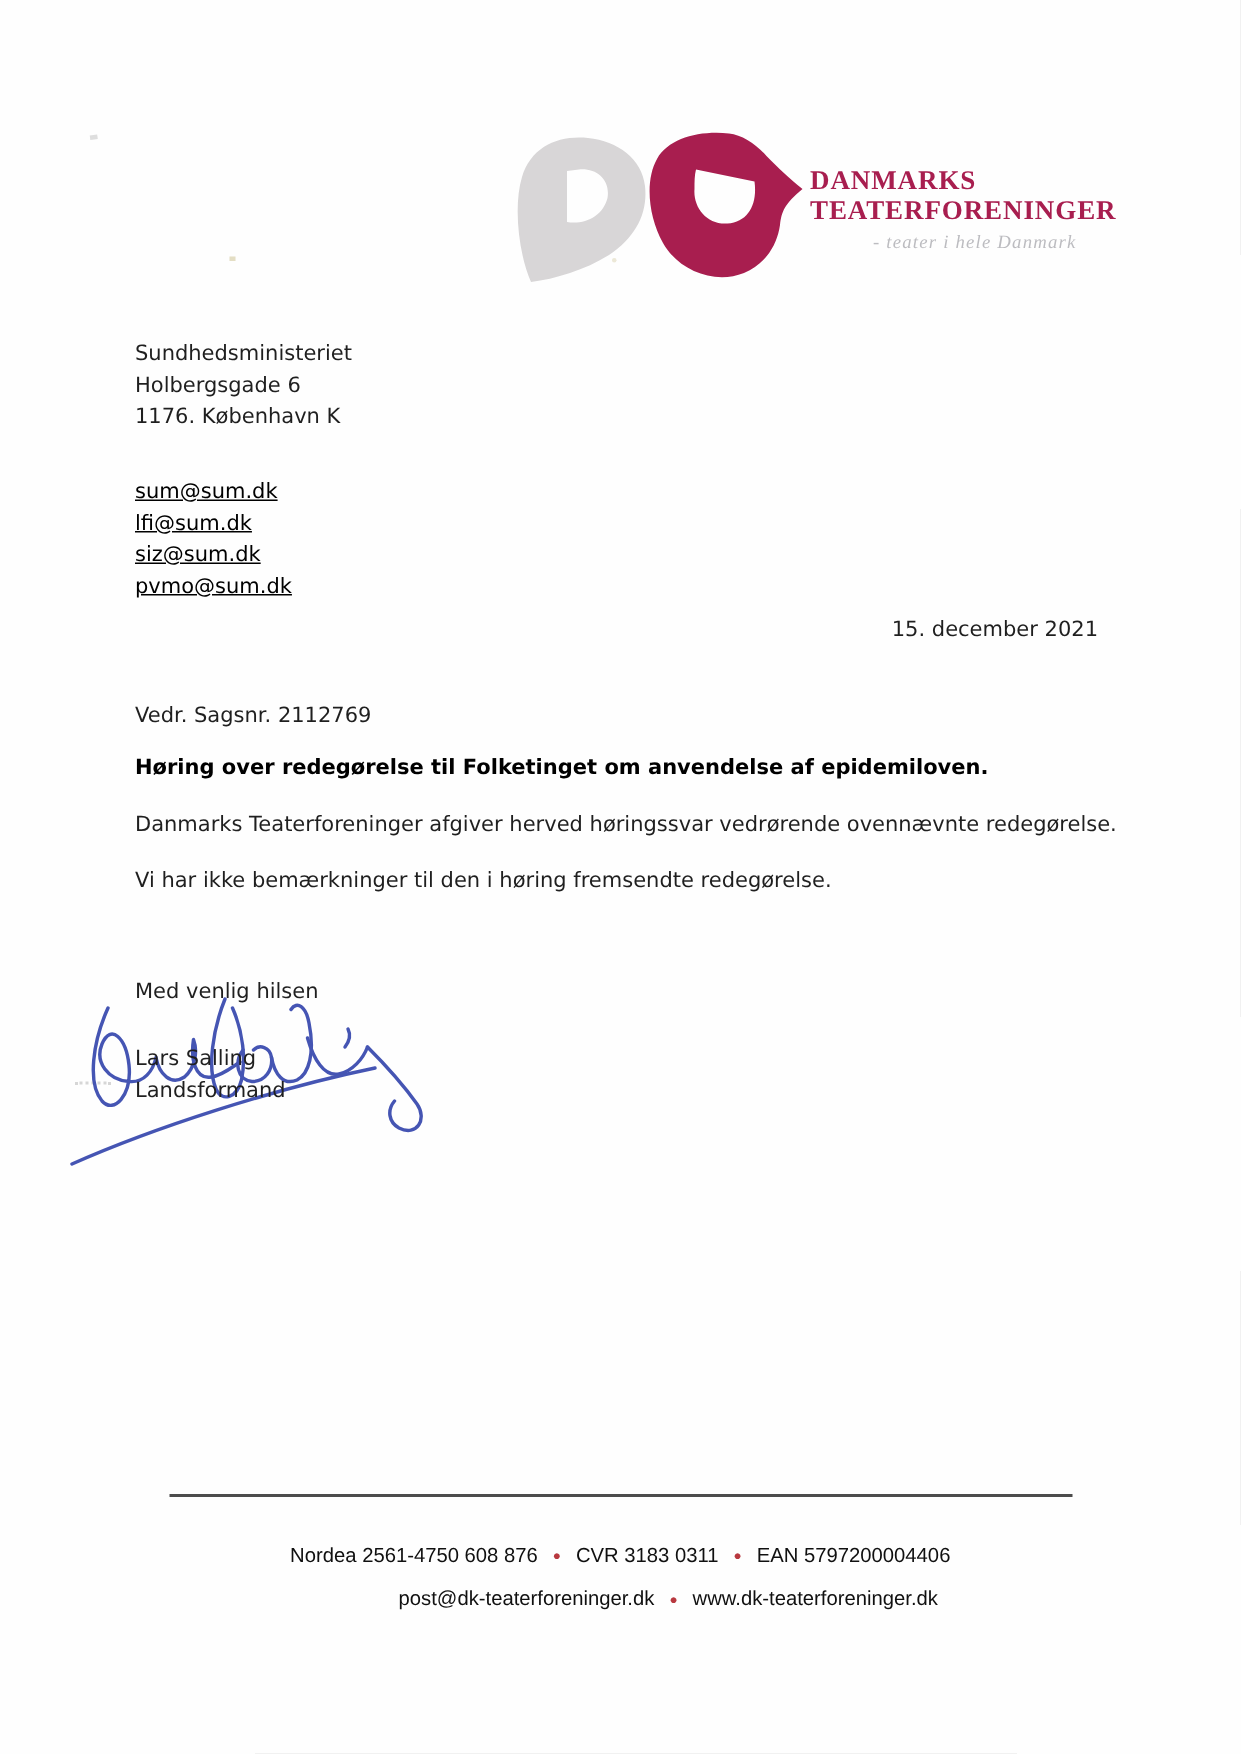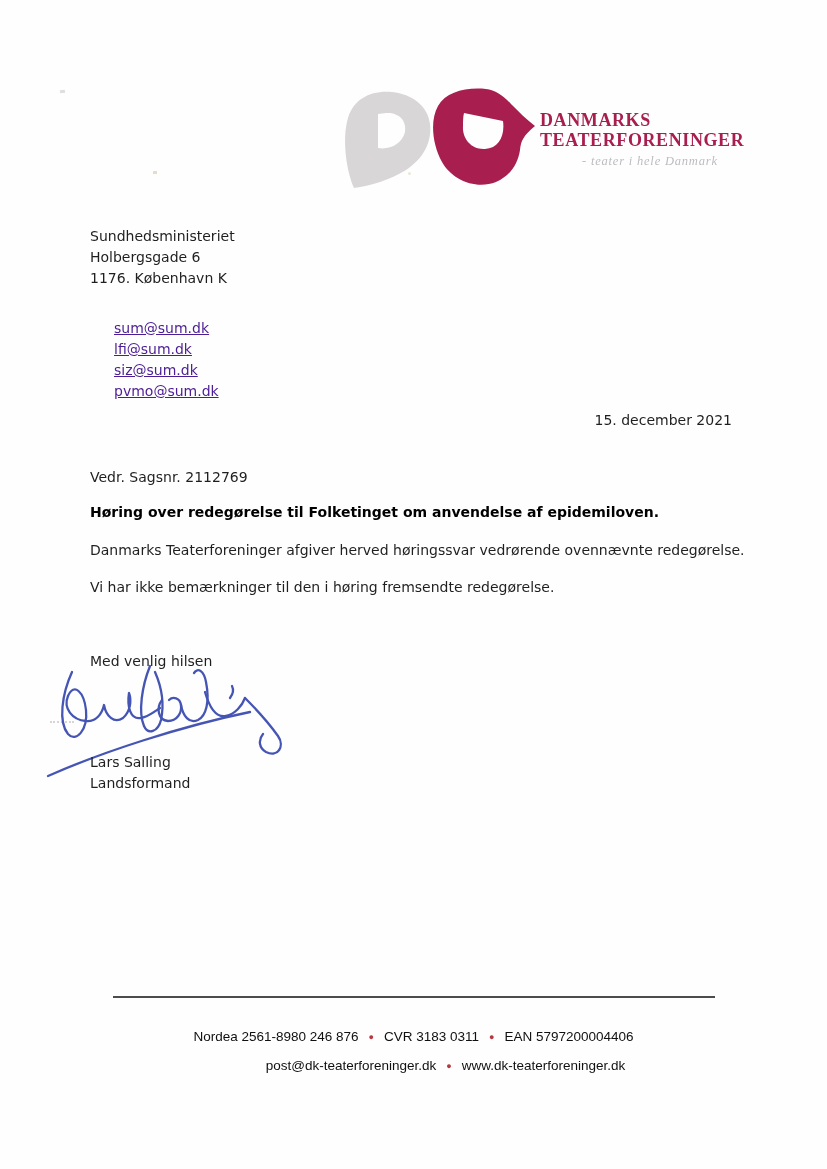--- a/index.html
+++ b/index.html
@@ -13,29 +13,29 @@
     color:#1f1f1f;
   }
   
   .logo-mark{position:absolute;left:338px;top:86px;width:200px;height:105px;}
   .logo-text{position:absolute;left:540px;top:110px;font-family:"Liberation Serif", serif;}
   .logo-line{font-weight:bold;font-size:18px;line-height:20px;letter-spacing:0.6px;color:#a81e4f;}
   .logo-tagline{margin-top:4px;font-size:12.5px;font-style:italic;letter-spacing:0.8px;color:#bcbcc0;margin-left:42px;}
   
   .recipient{position:absolute;left:90px;top:226px;font-size:14px;line-height:21px;}
   .emails{position:absolute;left:90px;top:318px;font-size:14px;line-height:21px;}
-  .emails a{display:block;color:#4c1d95;text-decoration:underline;margin-left:24px;}
+  .emails a{display:block;color:#000000;text-decoration:underline;}
   .date-line{position:absolute;left:0;top:412px;width:732px;text-align:right;font-size:14px;}
   .reference{position:absolute;left:90px;top:469px;font-size:14px;}
   .subject{position:absolute;left:90px;top:504px;font-size:14px;font-weight:bold;color:#000000;}
   .para1{position:absolute;left:90px;top:542px;width:700px;font-size:14px;}
   .para2{position:absolute;left:90px;top:579px;width:700px;font-size:14px;}
   .salutation{position:absolute;left:90px;top:653px;font-size:14px;}
   .signature{position:absolute;left:42px;top:660px;width:264px;height:124px;}
-  .signer{position:absolute;left:90px;top:752px;font-size:14px;line-height:21px;}
+  .signer{position:absolute;left:90px;top:696px;font-size:14px;line-height:21px;}
   
   .footer-rule{position:absolute;left:113px;top:996px;width:602px;height:2px;background:#4c4c4c;}
   .footer-line{position:absolute;left:0;width:827px;text-align:center;
     font-family:"Liberation Sans", sans-serif;font-size:13.5px;color:#101010;}
   .fl1{top:1013px;}
   .fl2{top:1029px;}
   .fl3{top:1058px;margin-left:32px;}
   .bullet{color:#b8383f;font-size:9px;vertical-align:1px;padding:0 10px;}
   
   .speck1{position:absolute;left:60px;top:90px;width:5px;height:3px;background:#cccccc;opacity:.65;transform:rotate(-8deg);}
@@ -148,20 +148,20 @@
 
   <div class="signer">
     <div>Lars Salling</div>
     <div>Landsformand</div>
   </div>
 
   <div class="footer-rule"></div>
 
 
   <div class="footer-line fl2">
-    <span>Nordea 2561-8980 246 876</span><span class="bullet">●</span><span>CVR 3183 0311</span><span class="bullet">●</span><span>EAN 5797200004406</span>
+    <span>Nordea 2561-4750 608 876</span><span class="bullet">●</span><span>CVR 3183 0311</span><span class="bullet">●</span><span>EAN 5797200004406</span>
   </div>
 
   <div class="footer-line fl3">
     <span>post@dk-teaterforeninger.dk</span><span class="bullet">●</span><span>www.dk-teaterforeninger.dk</span>
   </div>
 
 </div>
 
 </body></html>

